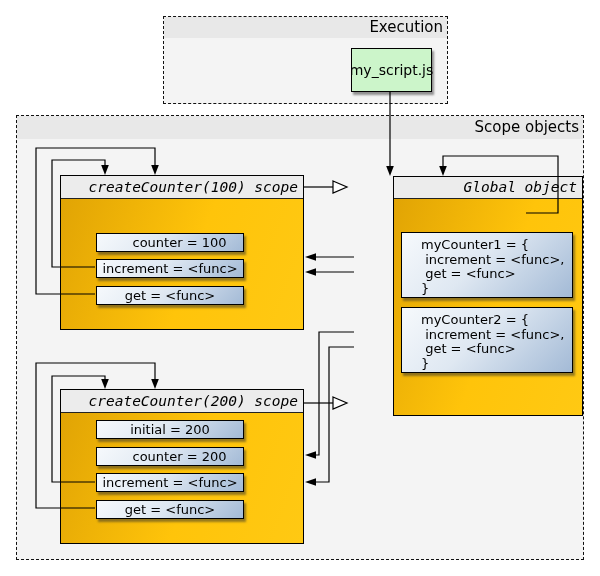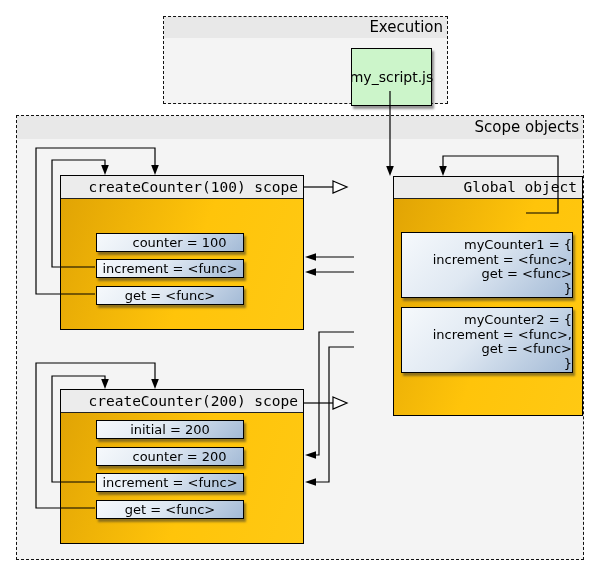--- a/index.html
+++ b/index.html
@@ -15,37 +15,37 @@
     text-align:right;font-size:15px;padding-left:28px;
   }
   .panel-header span{padding-right:4px;}
   #execution-panel{left:163px;top:16px;width:285px;height:88px;}
   #execution-panel .panel-header{height:21px;line-height:21px;}
   #scopes-panel{left:16px;top:115px;width:568px;height:445px;}
   #scopes-panel .panel-header{height:23px;line-height:23px;}
 
   
   .green-node{
-    position:absolute;left:351px;top:48px;width:81px;height:58px;
+    position:absolute;left:351px;top:48px;width:81px;height:44px;
     background:#ccf5ca;border:1px solid #000;box-sizing:border-box;
     box-shadow:2px 3px 2px rgba(45,45,45,0.5);
     display:flex;align-items:center;justify-content:center;
     font-size:14px;
   }
 
   
   .gold-box{position:absolute;border:1px solid #000;box-sizing:border-box;
     background:linear-gradient(110deg,#dfa204 0%,#ffc40a 55%,#ffc913 100%);}
   .gold-header{
     position:absolute;left:0;top:0;right:0;background:#ececec;
     border-bottom:1px solid #222;
     font-family:"DejaVu Sans Mono","Liberation Mono",monospace;
     font-size:14.5px;text-align:right;box-sizing:border-box;
   }
-  .gold-header span{padding-right:5px;}
+  .gold-header span{padding-right:5px;font-style:italic;}
   #scope100-node{left:60px;top:175px;width:244px;height:155px;}
   #scope100-node .gold-header{height:23px;line-height:22px;}
   #scope200-node{left:60px;top:389px;width:244px;height:155px;}
   #scope200-node .gold-header{height:23px;line-height:22px;}
   #global-node{left:347px;top:176px;width:190px;height:240px;margin-left:46px;}
   #global-node .gold-header{height:22px;line-height:21px;}
 
   
   .var-box{
     position:absolute;border:1px solid #000;box-sizing:border-box;
@@ -55,21 +55,21 @@
   }
   .scope-var{left:35px;width:148px;height:19px;line-height:18px;}
   .v0{top:30px;} .v1{top:57px;padding-left:19px;} .v2{top:83px;} .v3{top:110px;}
   .global-var{left:7px;width:172px;height:21px;line-height:20px;top:26px;}
   .obj-box{
     position:absolute;left:7px;width:172px;height:66px;
     border:1px solid #000;box-sizing:border-box;
     background:linear-gradient(135deg,#f6f9fc 0%,#dfe8f2 45%,#a3bad6 100%);
     box-shadow:2px 3px 2px rgba(45,45,45,0.5);
     font-size:13px;line-height:14.5px;white-space:pre;
-    padding:5px 0 0 19px;text-align:right;
+    padding:5px 0 0 19px;text-align:left;
   }
   #mycounter1-box{top:55px;}
   #mycounter2-box{top:130px;}
 
   
   #connector-layer{position:absolute;left:0;top:0;width:600px;height:576px;
     pointer-events:none;z-index:50;}
   #connector-layer path{stroke:#000;stroke-width:1.2;fill:none;}
   #connector-layer path.head{fill:#000;stroke:none;}
   #connector-layer path.hollow{fill:#fff;stroke:#000;stroke-width:1.2;}

